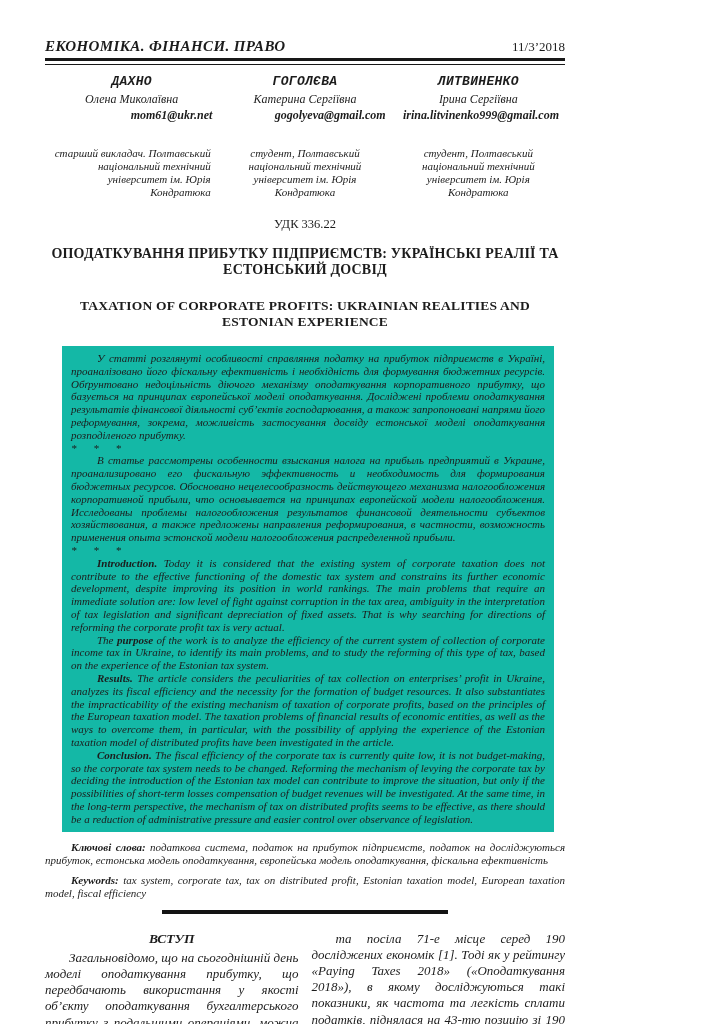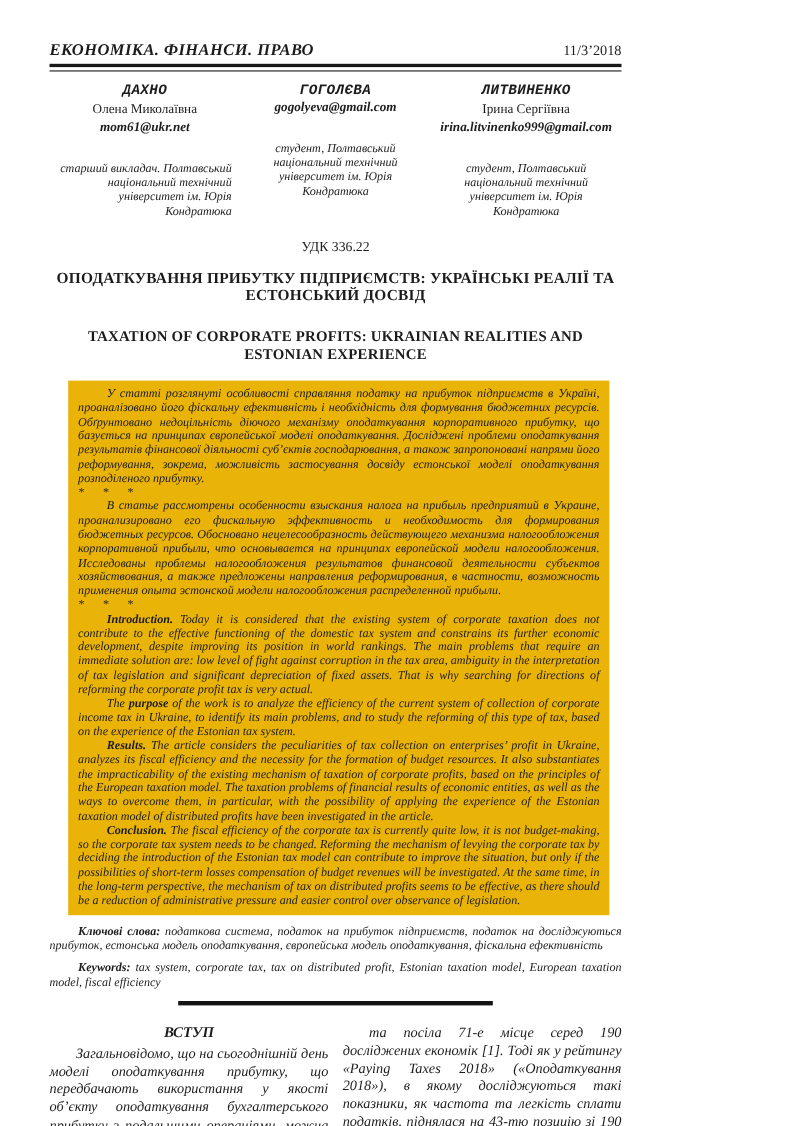--- a/index.html
+++ b/index.html
@@ -14,33 +14,33 @@
   
   .journal-header { display: flex; justify-content: space-between; align-items: baseline; }
   .journal-title { font-weight: bold; font-style: italic; font-size: 15px; letter-spacing: .4px; }
   .journal-issue { font-size: 13px; }
   .header-rule { margin-top: 3px; height: 3px; border-top: 3px solid #181818; border-bottom: 1px solid #181818; }
 
   
   .authors { display: flex; margin-top: 9px; }
   .author-col { flex: 1 1 0; text-align: center; padding: 0 6px; }
   .author-surname { font-weight: bold; font-style: italic; font-size: 13px; letter-spacing: .3px; font-family: Liberation Mono, monospace; }
-  .author-given { font-size: 12px; margin-top: 3px; }
-  .author-email { font-weight: bold; font-style: italic; font-size: 12px; margin-top: 1px; }
+  .author-given { font-style: italic; font-size: 12px; margin-top: 3px; }
+  .author-email { font-weight: bold; font-style: italic; font-size: 12px; margin-top: 1px; text-align: right; }
   .author-affiliation { font-style: italic; font-size: 11px; line-height: 13px; margin: 24px auto 0; }
   .affil-narrow { max-width: 158px; text-align: right; }
   .affil-wide { max-width: 208px; }
 
   
   .udc { text-align: center; font-size: 12.5px; margin-top: 18px; }
   .article-title-uk { text-align: center; font-weight: bold; font-size: 14px; margin-top: 14px; letter-spacing: .2px; }
   .article-title-en { text-align: center; font-weight: bold; font-size: 13.5px; margin-top: 20px; letter-spacing: .2px; }
 
   
-  .abstract-box { margin: 16px 11px 0 17px; background: #eab308; padding: 6px 9px 7px; }
+  .abstract-box { margin: 16px 11px 0 17px; background: #14b8a6; padding: 6px 9px 7px; }
   .abstract-box p, .keywords p {
     margin: 0; font-style: italic; font-size: 11px; line-height: 12.8px;
     text-align: justify; text-indent: 26px;
   }
   .sep { text-align: center; font-size: 11px; line-height: 13px; margin: 5px 0 4px; word-spacing: 14px; font-style: normal; text-indent: 0 !important; }
 
   
   .keywords { margin-top: 9px; }
   .keywords p { margin-bottom: 7px; }
 
@@ -66,20 +66,21 @@
 
   <div class="authors">
     <div class="author-col">
       <div class="author-surname">ДАХНО</div>
       <div class="author-given">Олена Миколаївна</div>
       <div class="author-email">mom61@ukr.net</div>
       <div class="author-affiliation affil-narrow">старший викладач. Полтавський національний технічний університет ім. Юрія Кондратюка</div>
     </div>
     <div class="author-col">
       <div class="author-surname">ГОГОЛЄВА</div>
+      <div class="author-given">Катерина Сергіївна</div>
       <div class="author-email">gogolyeva@gmail.com</div>
       <div class="author-affiliation affil-wide">студент, Полтавський національний технічний університет ім. Юрія Кондратюка</div>
     </div>
     <div class="author-col">
       <div class="author-surname">ЛИТВИНЕНКО</div>
       <div class="author-given">Ірина Сергіївна</div>
       <div class="author-email">irina.litvinenko999@gmail.com</div>
       <div class="author-affiliation affil-wide">студент, Полтавський національний технічний університет ім. Юрія Кондратюка</div>
     </div>
   </div>

